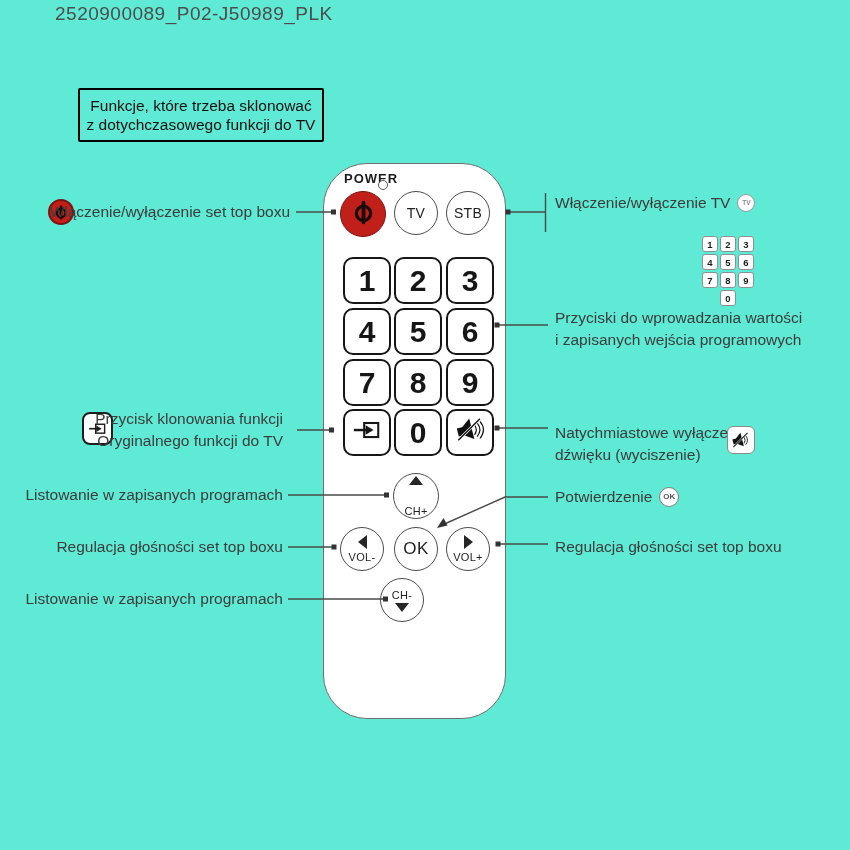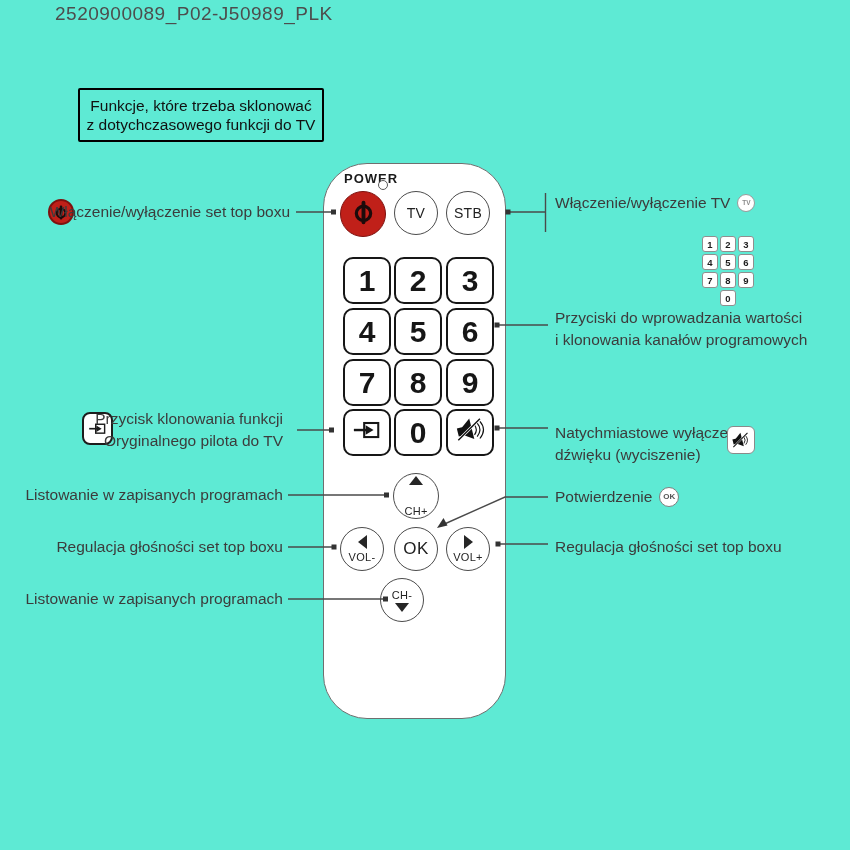--- a/index.html
+++ b/index.html
@@ -175,21 +175,21 @@
 
   <div class="iconbox clonebox">
     <svg width="19" height="16" viewBox="0 0 32 26">
       <rect x="13" y="5" width="15" height="15" fill="none" stroke="#1d1d1d" stroke-width="2.4"></rect>
       <line x1="2" y1="12.5" x2="15" y2="12.5" stroke="#1d1d1d" stroke-width="2.8"></line>
       <polygon points="14,7 23,12.5 14,18" fill="#1d1d1d"></polygon>
     </svg>
   </div>
   <div class="llabel" style="right:567px;top:408px;">
     <div>Przycisk klonowania funkcji</div>
-    <div>Oryginalnego pilota do TV</div>
+    <div>Oryginalnego funkcji do TV</div>
   </div>
 
   <div class="llabel" style="right:567px;top:484px;">Listowanie w zapisanych programach</div>
   <div class="llabel" style="right:567px;top:536px;">Regulacja głośności set top boxu</div>
   <div class="llabel" style="right:567px;top:588px;">Listowanie w zapisanych programach</div>
 
   <div class="rlabel" style="top:192px;">
     <div class="lrow">
       <span>Włączenie/wyłączenie TV</span>
       <span class="badge tv">TV</span>
@@ -212,21 +212,21 @@
       <span class="minikey">8</span>
       <span class="minikey">9</span>
     </div>
     <div class="minirow">
       <span class="minikey">0</span>
     </div>
   </div>
 
   <div class="rlabel" style="top:307px;">
     <div>Przyciski do wprowadzania wartości</div>
-    <div>i klonowania kanałów programowych</div>
+    <div>i zapisanych wejścia programowych</div>
   </div>
 
   <div class="rlabel" style="top:422px;">
     <div>Natychmiastowe wyłączenie</div>
     <div>dźwięku (wyciszenie)</div>
   </div>
   <div class="iconbox mutebox">
     <svg width="20" height="18" viewBox="0 0 34 30">
       <g transform="rotate(-14 15 15)">
         <rect x="3" y="11" width="7" height="9" fill="#111"></rect>

